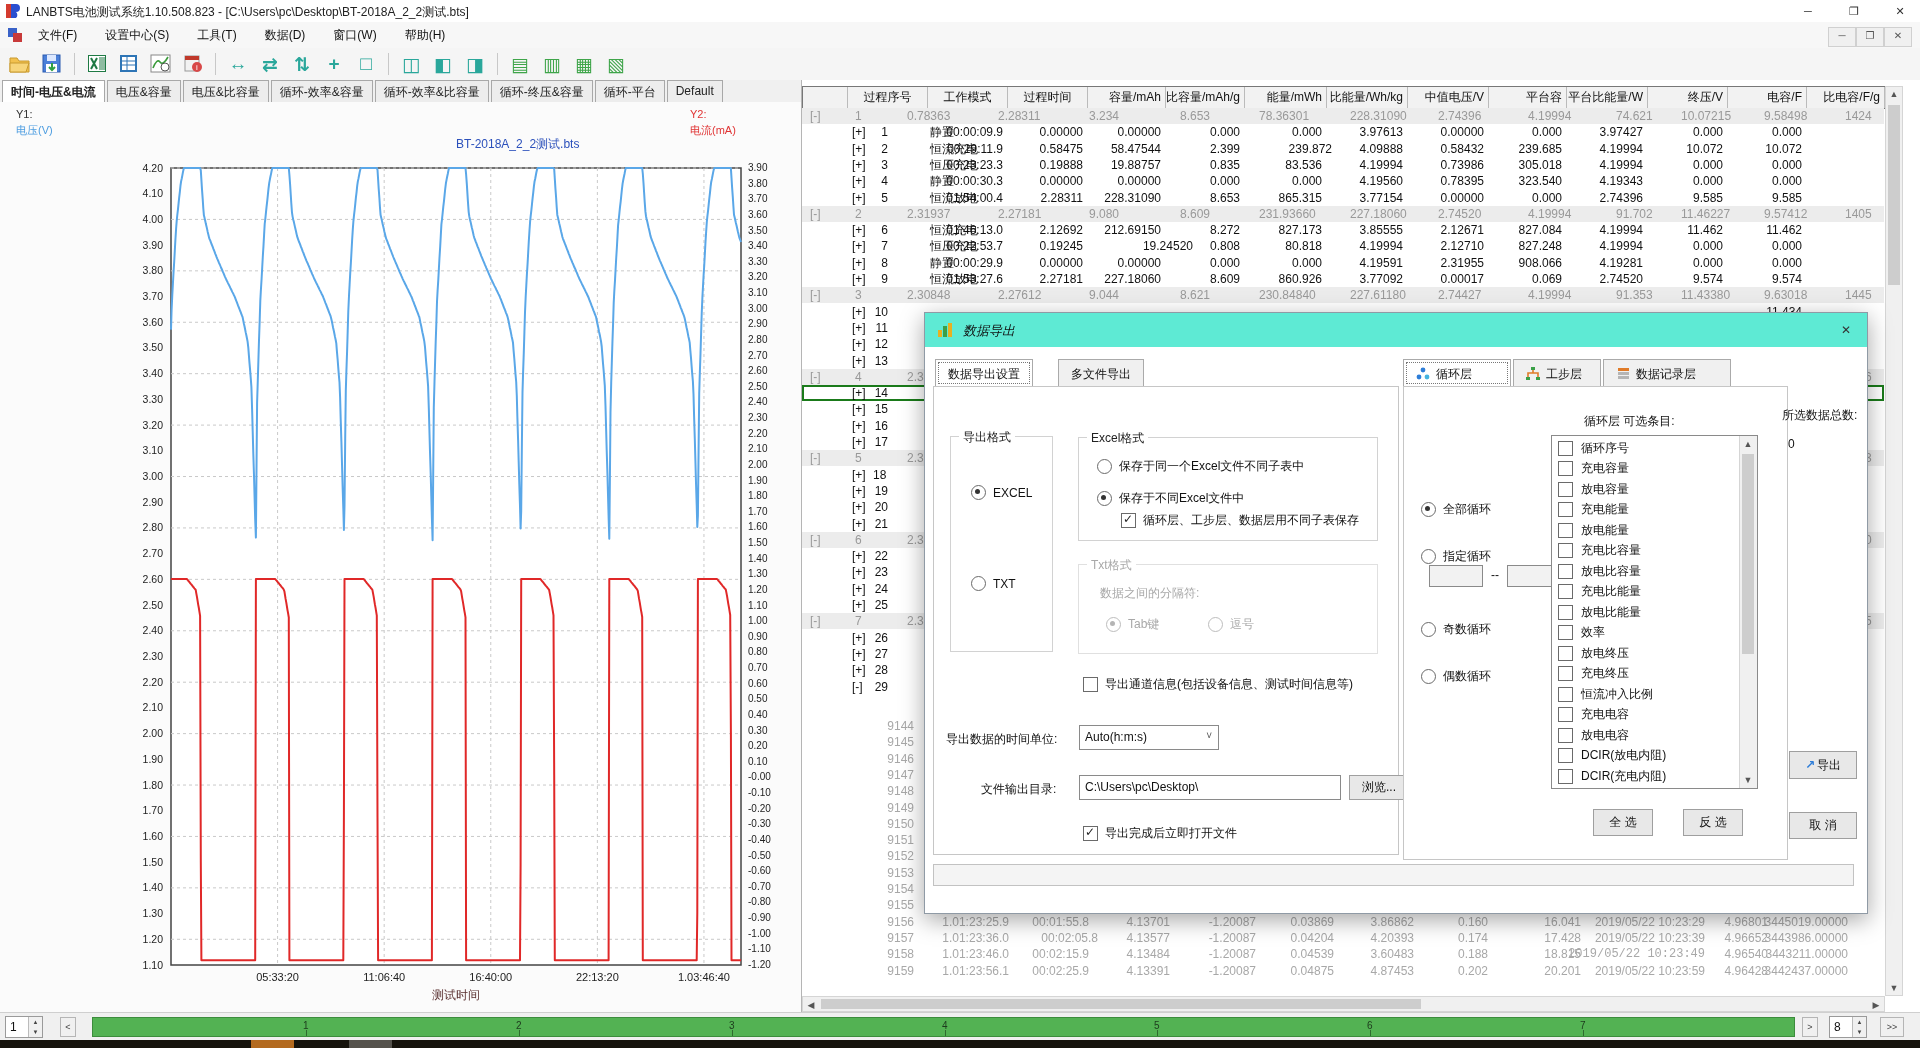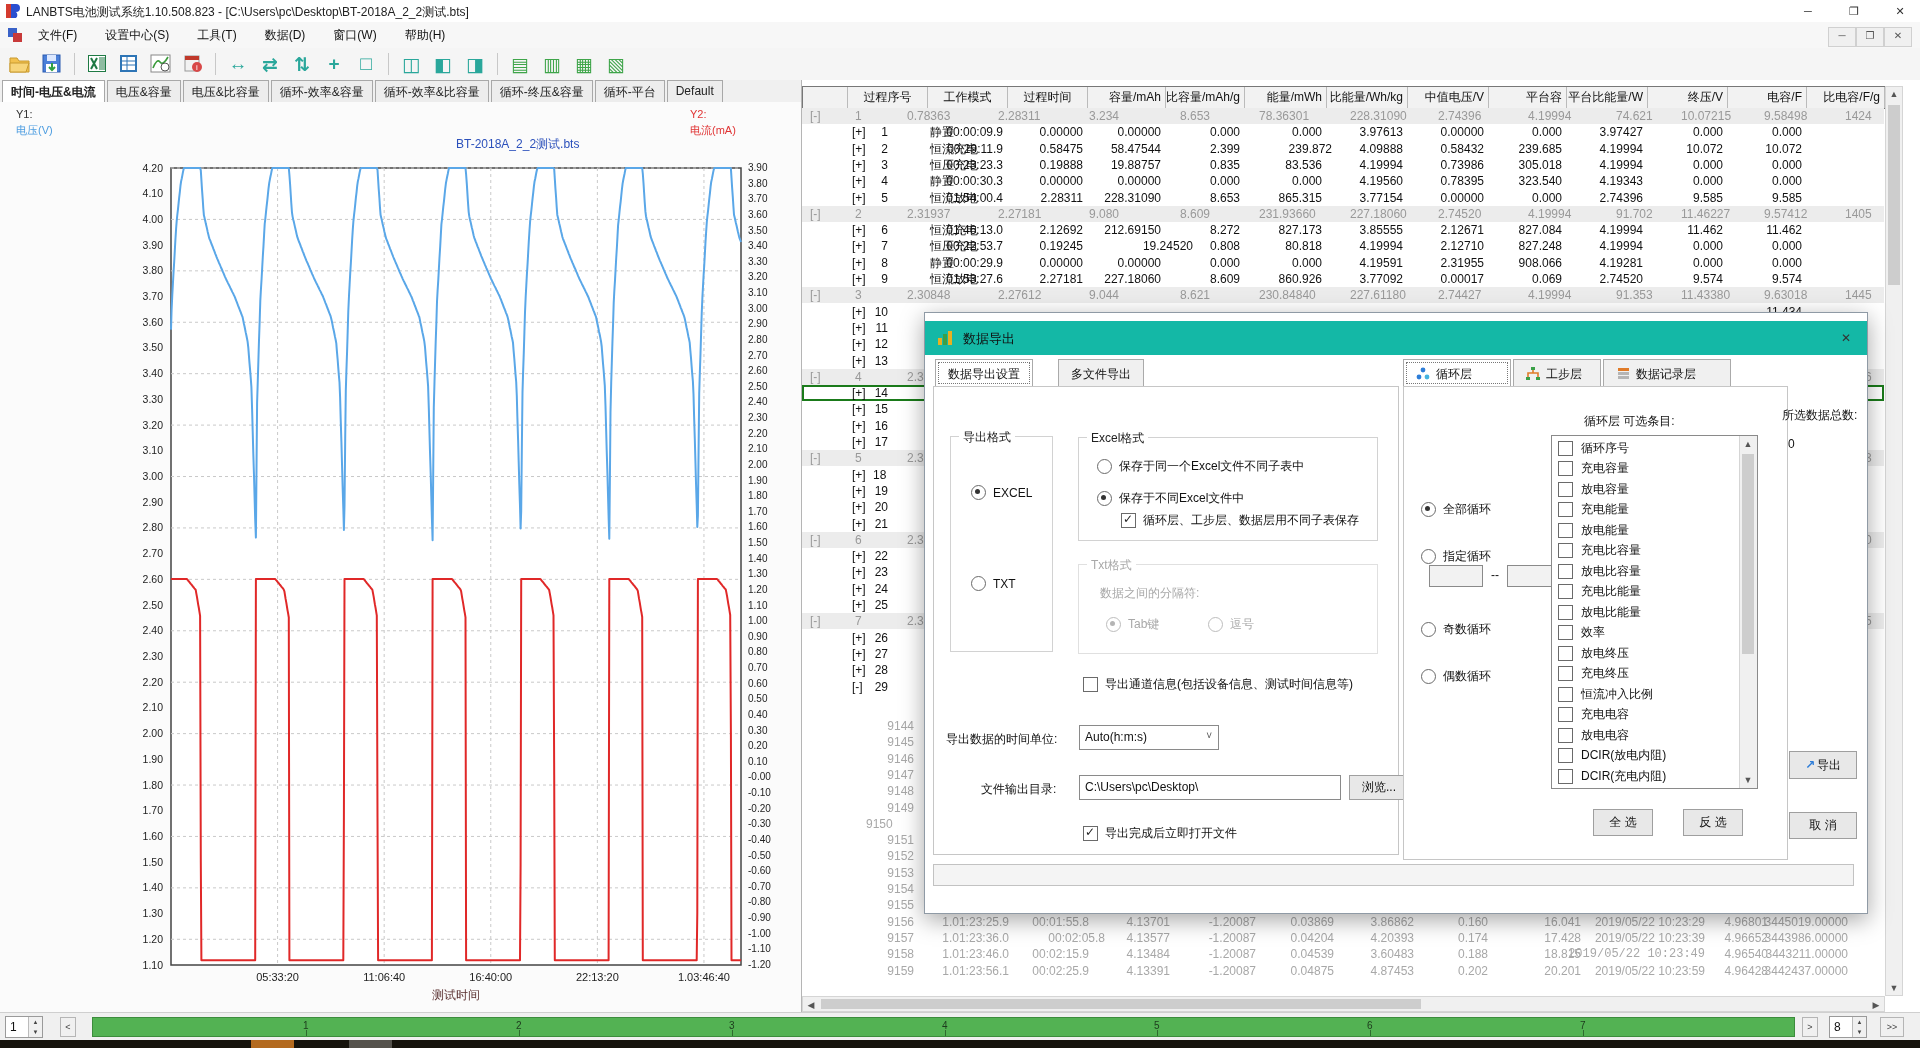--- a/index.html
+++ b/index.html
@@ -31,21 +31,21 @@
   .trow.group{background:#ececec;color:#999;}
   .trow .cell{position:absolute;top:0;height:16px;}
   .trow.sel{outline:2px solid #1a7a1a;outline-offset:-2px;}
   .trow.record{color:#a8a8a8;}
   .vscroll{position:absolute;left:1083px;top:6px;width:18px;height:910px;background:#f0f0f0;border:1px solid #d5d5d5;box-sizing:border-box;}
   .hscroll{position:absolute;left:0;top:916px;width:1083px;height:16px;background:#f0f0f0;border:1px solid #d5d5d5;box-sizing:border-box;}
   .sb-arrow{position:absolute;color:#555;font-size:9px;text-align:center;}
   .sb-thumb{position:absolute;background:#cdcdcd;}
   
   .dialog{position:absolute;left:924px;top:312px;width:942px;height:600px;background:#fff;border:1px solid #8f9aa5;box-shadow:0 6px 22px rgba(0,0,0,.35);z-index:20;}
-  .dlg-title{position:absolute;left:0;top:8px;width:100%;height:34px;background:#14b8a6;}
+  .dlg-title{position:absolute;left:0;top:0;width:100%;height:34px;background:#5eead4;font-style:italic;}
   .dlg-title .t{position:absolute;left:38px;top:9px;font-size:13px;color:#111;}
   .dlg-close{position:absolute;right:10px;top:8px;width:22px;height:18px;text-align:center;line-height:18px;color:#333;font-size:12px;}
   .dtab{position:absolute;height:28px;padding:6px 12px 0 12px;box-sizing:border-box;border:1px solid #aaa;background:#f0f0f0;color:#111;white-space:nowrap;}
   .dtab.active{background:#fff;border-bottom:1px solid #fff;outline:1px dotted #777;outline-offset:-4px;}
   .dpanel{position:absolute;border:1px solid #c6c6c6;background:#fff;}
   .gbox{position:absolute;border:1px solid #d2d2d2;}
   .gbox .legend{position:absolute;top:-8px;left:8px;background:#fff;padding:0 4px;color:#222;}
   .gbox.disabled,.gbox.disabled .legend{color:#a8a8a8;border-color:#e0e0e0;}
   .opt{position:absolute;display:flex;align-items:center;gap:7px;white-space:nowrap;}
   .radio{width:13px;height:13px;border:1px solid #6a6a6a;border-radius:50%;background:#fff;position:relative;flex:none;}
@@ -902,21 +902,21 @@
         <div class="trow record" style="top: 686.9px;">
           <span class="cell" style="left: 64px; width: 48px; text-align: right;">9147</span>
         </div>
         <div class="trow record" style="top: 703.2px;">
           <span class="cell" style="left: 64px; width: 48px; text-align: right;">9148</span>
         </div>
         <div class="trow record" style="top: 719.5px;">
           <span class="cell" style="left: 64px; width: 48px; text-align: right;">9149</span>
         </div>
         <div class="trow record" style="top: 735.8px;">
-          <span class="cell" style="left: 64px; width: 48px; ">9150</span>
+          <span class="cell" style="left: 64px; width: 48px; text-align: right;">9150</span>
         </div>
         <div class="trow record" style="top: 752.1px;">
           <span class="cell" style="left: 64px; width: 48px; text-align: right;">9151</span>
         </div>
         <div class="trow record" style="top: 768.4px;">
           <span class="cell" style="left: 64px; width: 48px; text-align: right;">9152</span>
         </div>
         <div class="trow record" style="top: 784.7px;">
           <span class="cell" style="left: 64px; width: 48px; text-align: right;">9153</span>
         </div>
@@ -947,21 +947,21 @@
           <span class="cell" style="left: 472px; width: 140px; text-align: right;">3.86862</span>
           <span class="cell" style="left: 546px; width: 140px; text-align: right;">0.160</span>
           <span class="cell" style="left: 639px; width: 140px; text-align: right;">16.041</span>
           <span class="cell" style="left: 763px; width: 140px; text-align: right;">2019/05/22 10:23:29</span>
           <span class="cell" style="left: 826px; width: 140px; text-align: right;">4.96801</span>
           <span class="cell" style="left: 906px; width: 140px; text-align: right;">3445019.00000</span>
         </div>
         <div class="trow record" style="top: 849.9px;">
           <span class="cell" style="left: 64px; width: 48px; text-align: right;">9157</span>
           <span class="cell" style="left: 67px; width: 140px; text-align: right;">1.01:23:36.0</span>
-          <span class="cell" style="left: 163px; width: 140px; text-align: right;">00:02:05.8</span>
+          <span class="cell" style="left: 156px; width: 140px; text-align: right;">00:02:05.8</span>
           <span class="cell" style="left: 228px; width: 140px; text-align: right;">4.13577</span>
           <span class="cell" style="left: 314px; width: 140px; text-align: right;">-1.20087</span>
           <span class="cell" style="left: 392px; width: 140px; text-align: right;">0.04204</span>
           <span class="cell" style="left: 472px; width: 140px; text-align: right;">4.20393</span>
           <span class="cell" style="left: 546px; width: 140px; text-align: right;">0.174</span>
           <span class="cell" style="left: 639px; width: 140px; text-align: right;">17.428</span>
           <span class="cell" style="left: 763px; width: 140px; text-align: right;">2019/05/22 10:23:39</span>
           <span class="cell" style="left: 826px; width: 140px; text-align: right;">4.96652</span>
           <span class="cell" style="left: 906px; width: 140px; text-align: right;">3443986.00000</span>
         </div>

